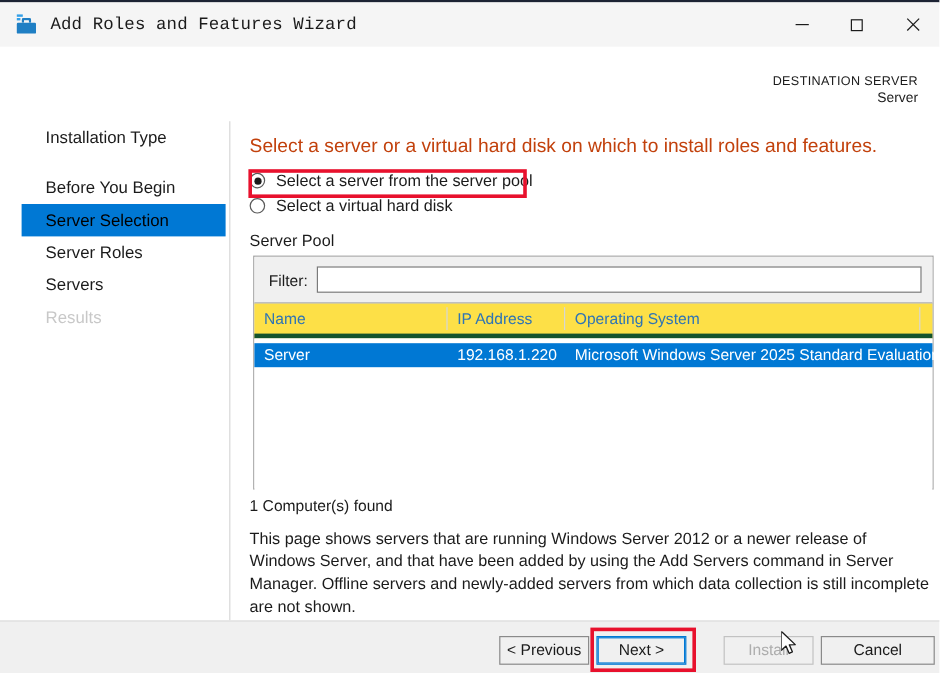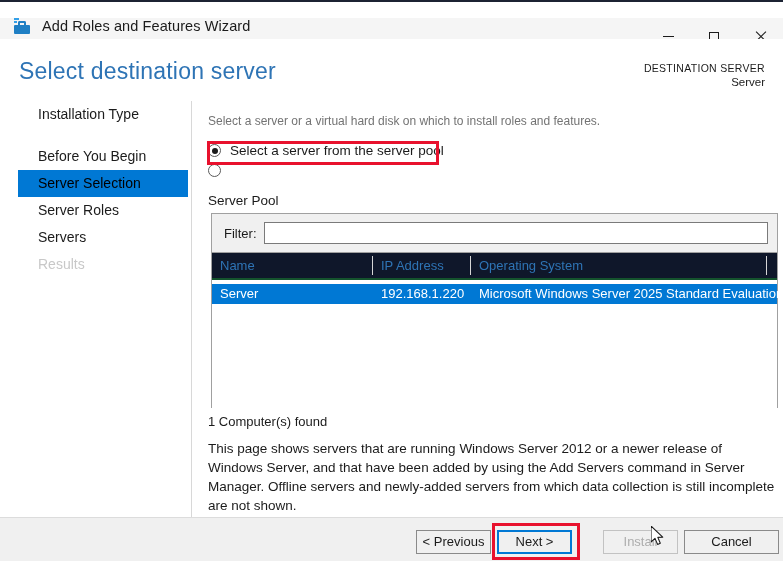--- a/index.html
+++ b/index.html
@@ -21,25 +21,26 @@
   #window {
     position: absolute;
     left: 0; top: 0;
     width: 783px; height: 561px;
     background: #ffffff;
     border-top: 2px solid #1c2333;
     box-sizing: border-box;
   }
   #titlebar {
     position: absolute;
-    left: 0; top: 16px;
+    left: 0; top: 0;
     width: 783px; height: 37px;
     background: #f5f5f5;
     display: flex;
-    align-items: flex-start;
+    align-items: center;
+    font-family: Liberation Mono, monospace;
   }
   #title-icon {
     width: 18px; height: 18px;
     margin-left: 13px;
     position: relative;
     flex: none;
   }
   #title-icon .tb-body {
     position: absolute;
     left: 1px; top: 7px;
@@ -175,22 +176,22 @@
   
   #main {
     position: absolute;
     left: 193px; top: 99px;
     width: 590px; height: 416px;
     background: #ffffff;
   }
   #intro-text {
     position: absolute;
     left: 15px; top: 13px;
-    font-size: 12px;
-    color: #737373;
+    font-size: 16px;
+    color: #c2410c;
     white-space: nowrap;
   }
 
   .radio-row {
     position: absolute;
     left: 15px;
     display: flex;
     align-items: center;
     cursor: default;
   }
@@ -273,22 +274,22 @@
     font-family: "Liberation Sans", sans-serif;
     font-size: 13px;
     padding: 0 4px;
     margin-right: 9px;
     box-sizing: border-box;
     outline: none;
     color: #1b1b1b;
   }
   #grid-head {
     height: 25px;
-    background: #0f172a;
-    border-bottom: 2px solid #14532d;
+    background: #fde047;
+    border-bottom: 4px solid #14532d;
     position: relative;
   }
   .col-head {
     position: absolute;
     top: 0;
     height: 25px;
     line-height: 25px;
     font-size: 13px;
     color: #2e74b5;
     white-space: nowrap;
@@ -409,21 +410,20 @@
       <div class="win-btn">
         <div class="glyph-max"></div>
       </div>
       <div class="win-btn close">
         <div class="glyph-close"></div>
       </div>
     </div>
   </div>
 
   <div id="page-header">
-    <div id="page-title">Select destination server</div>
     <div id="dest-block">
       <div id="dest-label">DESTINATION SERVER</div>
       <div id="dest-value">Server</div>
     </div>
   </div>
 
   <div id="sidebar">
     <div class="nav-item">Installation Type</div>
     <div class="nav-item first">Before You Begin</div>
     <div class="nav-item active">Server Selection</div>
@@ -436,20 +436,21 @@
 
     <div id="intro-text">Select a server or a virtual hard disk on which to install roles and features.</div>
 
     <div class="radio-row" id="radio-pool-row">
       <span class="radio-dot checked"></span>
       <span class="radio-label">Select a server from the server pool</span>
     </div>
 
     <div class="radio-row" id="radio-vhd-row">
       <span class="radio-dot"></span>
+      <span class="radio-label">Select a virtual hard disk</span>
     </div>
 
     <div id="pool-label">Server Pool</div>
 
     <div id="pool-panel">
 
       <div id="filter-bar">
         <span id="filter-label">Filter:</span>
         <input id="filter-input" type="text" value="" style="">
       </div>

